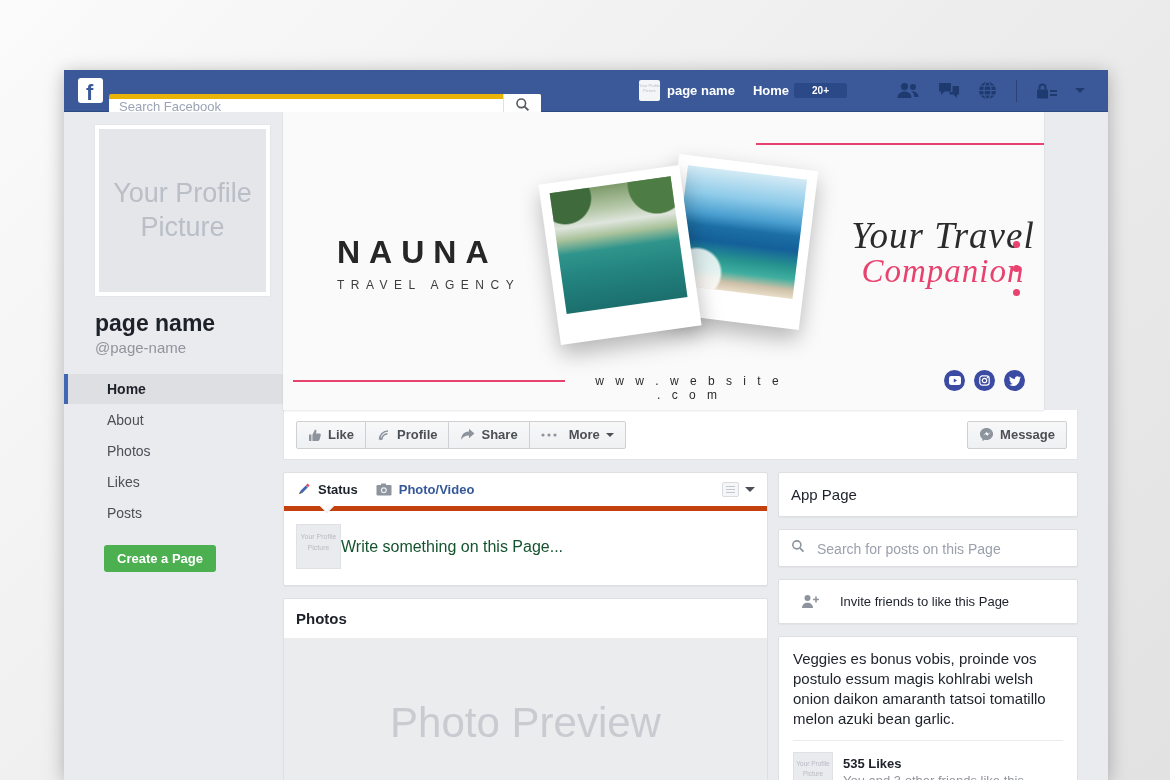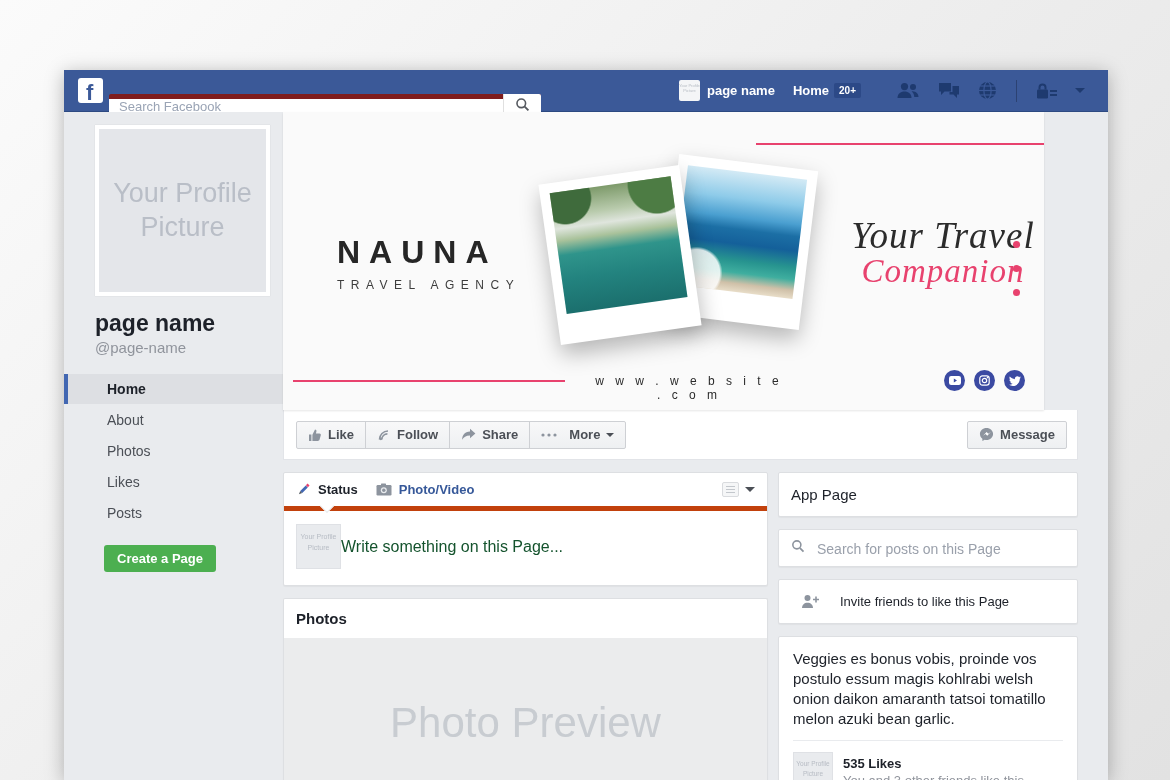--- a/index.html
+++ b/index.html
@@ -20,21 +20,21 @@
     height:42px; background:#3b5998; border-bottom:1px solid #2d4a82;
     display:flex; align-items:center; padding:0 14px; flex-shrink:0;
   }
   .fb-logo {
     width:25px; height:25px; background:#fff; border-radius:3px;
     color:#3b5998; font-weight:bold; font-size:22px; line-height:25px;
     text-align:center; overflow:hidden; position:relative; margin-right:6px;
   }
   .fb-logo span{ position:absolute; left:8px; top:2px; }
   .nav-search {
-    width:432px; height:25px; background:#7f1d1d; border-radius:2px;
+    width:432px; height:25px; background:#eab308; border-radius:2px;
     display:flex; align-items:center; overflow:hidden;margin-top:32px;
   }
   .nav-search input {
     flex:1; border:none; outline:none; font-size:13px; padding:0 10px;
     color:#1d2129; font-family:inherit;
   }
   .nav-search input::placeholder { color:#9aa4b5; }
   .nav-search-btn {
     width:38px; height:100%; border-left:1px solid #e0e0e0;
     display:flex; align-items:center; justify-content:center; cursor:pointer; background:#fff;
@@ -42,21 +42,21 @@
   .nav-right { margin-left:auto; display:flex; align-items:center; }
   .nav-thumb {
     width:21px; height:21px; background:#f4f5f7; border-radius:2px;
     font-size:4px; color:#b7bcc4; text-align:center; line-height:1.3;
     padding-top:3px; overflow:hidden; margin-right:7px;
   }
   .nav-pagename { color:#fff; font-weight:bold; font-size:13px; margin-right:18px; }
   .nav-home { color:#fff; font-weight:bold; font-size:13px; margin-right:5px; }
   .nav-badge {
     background:#2c4987; color:#fff; font-size:10px; font-weight:bold;
-    border-radius:2px; padding:2px 5px; margin-right:26px;
+    border-radius:2px; padding:2px 18px; margin-right:40px;
   }
   .nav-ico { margin:0 9px; display:flex; align-items:center; cursor:pointer; }
   .nav-ico svg { fill:#1e3a6f; }
   .nav-divider { width:1px; height:22px; background:rgba(0,0,0,.25); margin:0 10px; }
   .caret { width:0; height:0; border-left:5px solid transparent; border-right:5px solid transparent; border-top:5px solid #1e3a6f; display:inline-block; }
 
   
   .layout { display:flex; flex:1; min-height:0; }
 
   
@@ -350,21 +350,21 @@
                 <path d="M1 6.5h2.4V13H1zM4.4 13V6.8L7 1.4c1 0 1.7.9 1.4 2L7.9 5.5h3.6c.9 0 1.5.8 1.3 1.7l-1.3 4.6c-.2.7-.9 1.2-1.6 1.2z" fill="#8d949e"></path>
               </svg>
             <span>Like</span>
           </button>
           <button class="fb-btn">
             <svg width="14" height="14" viewBox="0 0 14 14">
                 <path d="M2.5 11.5A8.5 8.5 0 0111 3" fill="none" stroke="#8d949e" stroke-width="1.6"></path>
                 <path d="M4.8 11.5A5.6 5.6 0 0110.4 5.9" fill="none" stroke="#8d949e" stroke-width="1.6"></path>
                 <circle cx="3.8" cy="10.8" r="1.4" fill="#8d949e"></circle>
               </svg>
-            <span>Follow</span>
+            <span>Profile</span>
           </button>
           <button class="fb-btn">
             <svg width="15" height="13" viewBox="0 0 15 13">
                 <path d="M9 .8l5.4 4.7L9 10.2V7.4C4.9 7.4 2.6 9 1.2 11.8c0-4.5 2.4-7.8 7.8-8.2z" fill="#8d949e"></path>
               </svg>
             <span>Share</span>
           </button>
           <button class="fb-btn">
             <svg width="16" height="4" viewBox="0 0 16 4">
                 <circle cx="2" cy="2" r="1.6" fill="#8d949e"></circle>

